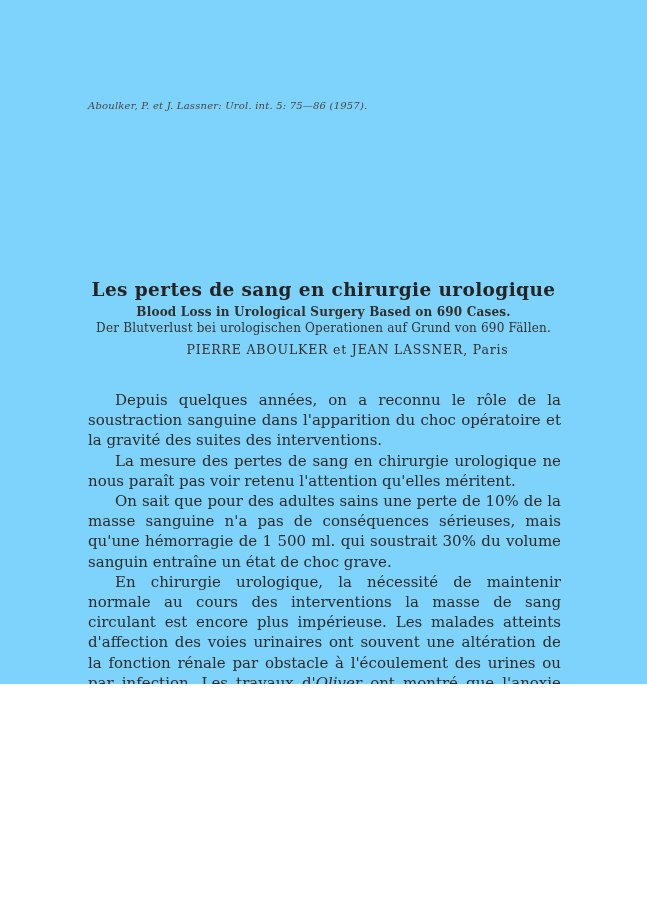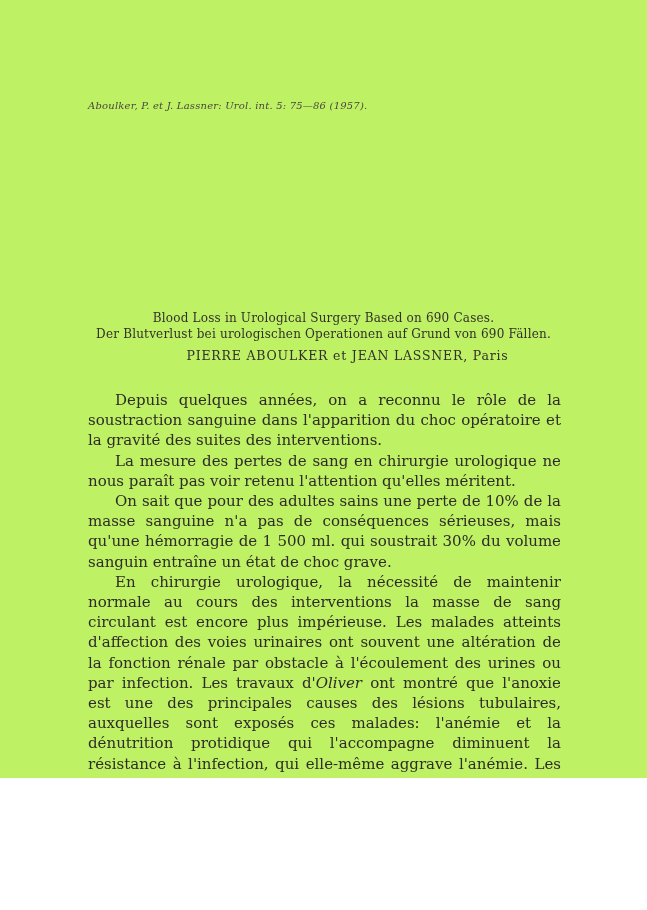--- a/index.html
+++ b/index.html
@@ -3,22 +3,22 @@
 <meta charset="utf-8">
 <style>
   html, body {
     margin: 0;
     padding: 0;
     background: #ffffff;
   }
   .page {
     position: relative;
     width: 647px;
-    height: 778px;
-    background: #bef264;
+    height: 684px;
+    background: #7dd3fc;
     font-family: "DejaVu Serif", serif;
     color: #2f2b27;
     overflow: hidden;
   }
   .citation {
     position: absolute;
     left: 88px;
     top: 100px;
     font-size: 10px;
     font-style: italic;
@@ -34,23 +34,23 @@
   }
   .title {
     margin: 0;
     font-size: 18.5px;
     font-weight: bold;
     line-height: 23px;
     letter-spacing: 0.4px;
     color: #262320;
   }
   .subtitle-en {
-    margin-top: 10px;
+    margin-top: 4px;
     font-size: 12px;
-    font-weight: normal;
+    font-weight: bold;
     letter-spacing: 0.2px;
     color: #33302b;
   }
   .subtitle-de {
     margin-top: 2px;
     font-size: 12px;
     font-weight: normal;
     letter-spacing: 0.2px;
     color: #33302b;
   }
@@ -81,21 +81,21 @@
 </style>
 </head>
 <body>
 
 <div class="page">
 
   <div class="citation">Aboulker, P. et J. Lassner: Urol. int. 5: 75—86 (1957).</div>
 
   <div class="title-block">
     <h1 class="title">
-      <br>
+      <span>Les pertes de sang en chirurgie urologique</span><br>
     </h1>
     <div class="subtitle-en">Blood Loss in Urological Surgery Based on 690 Cases.</div>
     <div class="subtitle-de">Der Blutverlust bei urologischen Operationen auf Grund von 690 Fällen.</div>
     <div class="authors">PIERRE ABOULKER et JEAN LASSNER, Paris</div>
   </div>
 
   <div class="body-text">
     <p>Depuis quelques années, on a reconnu le rôle de la soustraction sanguine dans l'apparition du choc opératoire et la gravité des suites des interventions.</p>
     <p>La mesure des pertes de sang en chirurgie urologique ne nous paraît pas voir retenu l'attention qu'elles méritent.</p>
     <p>On sait que pour des adultes sains une perte de 10% de la masse sanguine n'a pas de conséquences sérieuses, mais qu'une hémorragie de 1 500 ml. qui soustrait 30% du volume sanguin entraîne un état de choc grave.</p>

